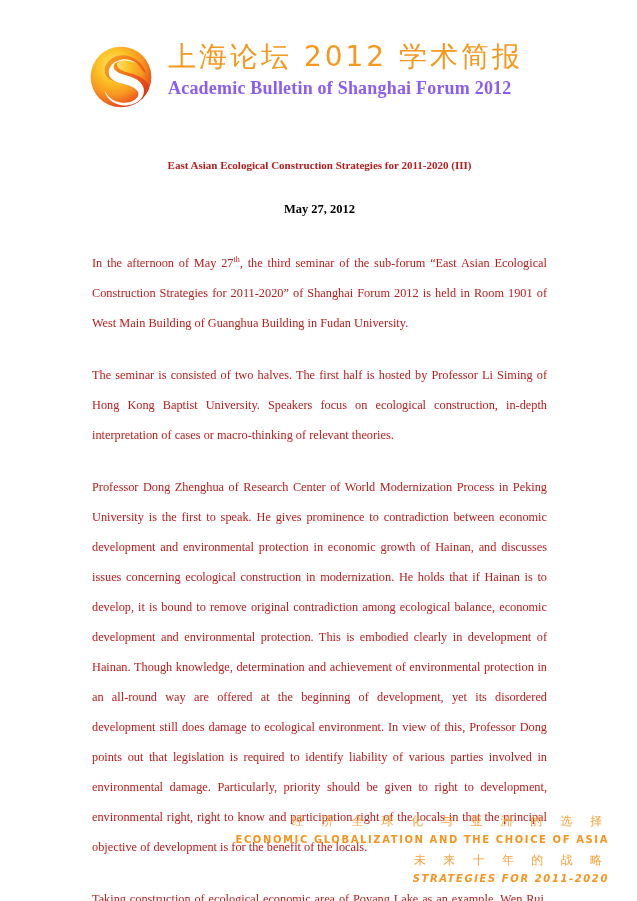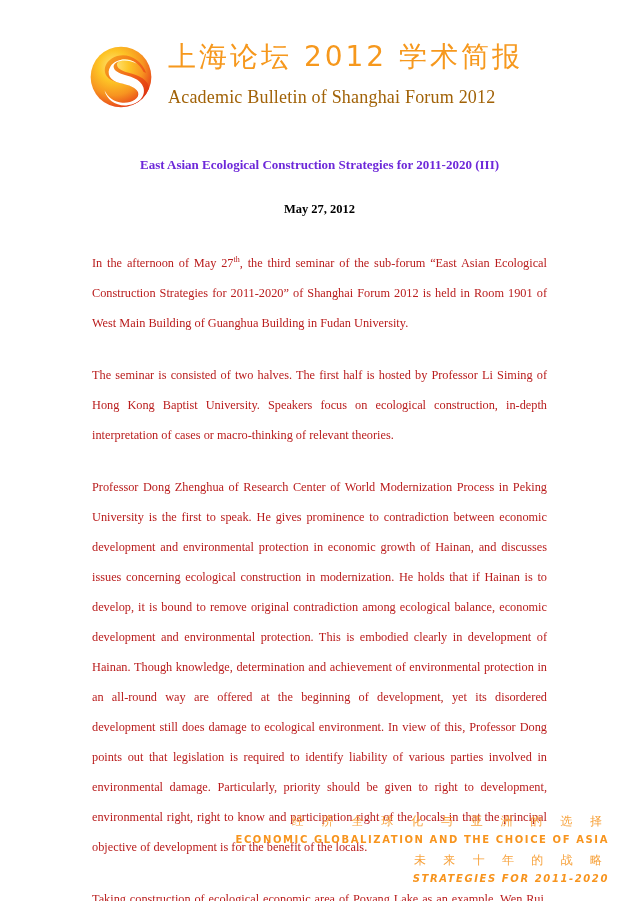--- a/index.html
+++ b/index.html
@@ -50,40 +50,40 @@
     color: #F6981D;
     letter-spacing: 3px;
     white-space: nowrap;
     font-weight: 400;
   }
 
   .masthead-en {
     font-family: "Liberation Serif", "DejaVu Serif", serif;
     font-size: 18px;
     line-height: 24px;
-    color: #a16207;
-    font-weight: normal;
+    color: #8b5cf6;
+    font-weight: bold;
     letter-spacing: 0.2px;
     white-space: nowrap;
-    margin-top: 9px;
+    margin-top: 0;
   }
 
   
   .content {
     position: absolute;
     left: 92px;
     top: 152px;
     width: 455px;
   }
 
   .doc-title {
-    font-size: 13px;
+    font-size: 11px;
     font-weight: bold;
     text-align: center;
-    color: #6d28d9;
+    color: #b91c1c;
     line-height: 18px;
     margin: 0 0 0 0;
     padding-top: 4px;
   }
 
   .doc-date {
     font-size: 12.5px;
     font-weight: bold;
     text-align: center;
     color: #000000;

